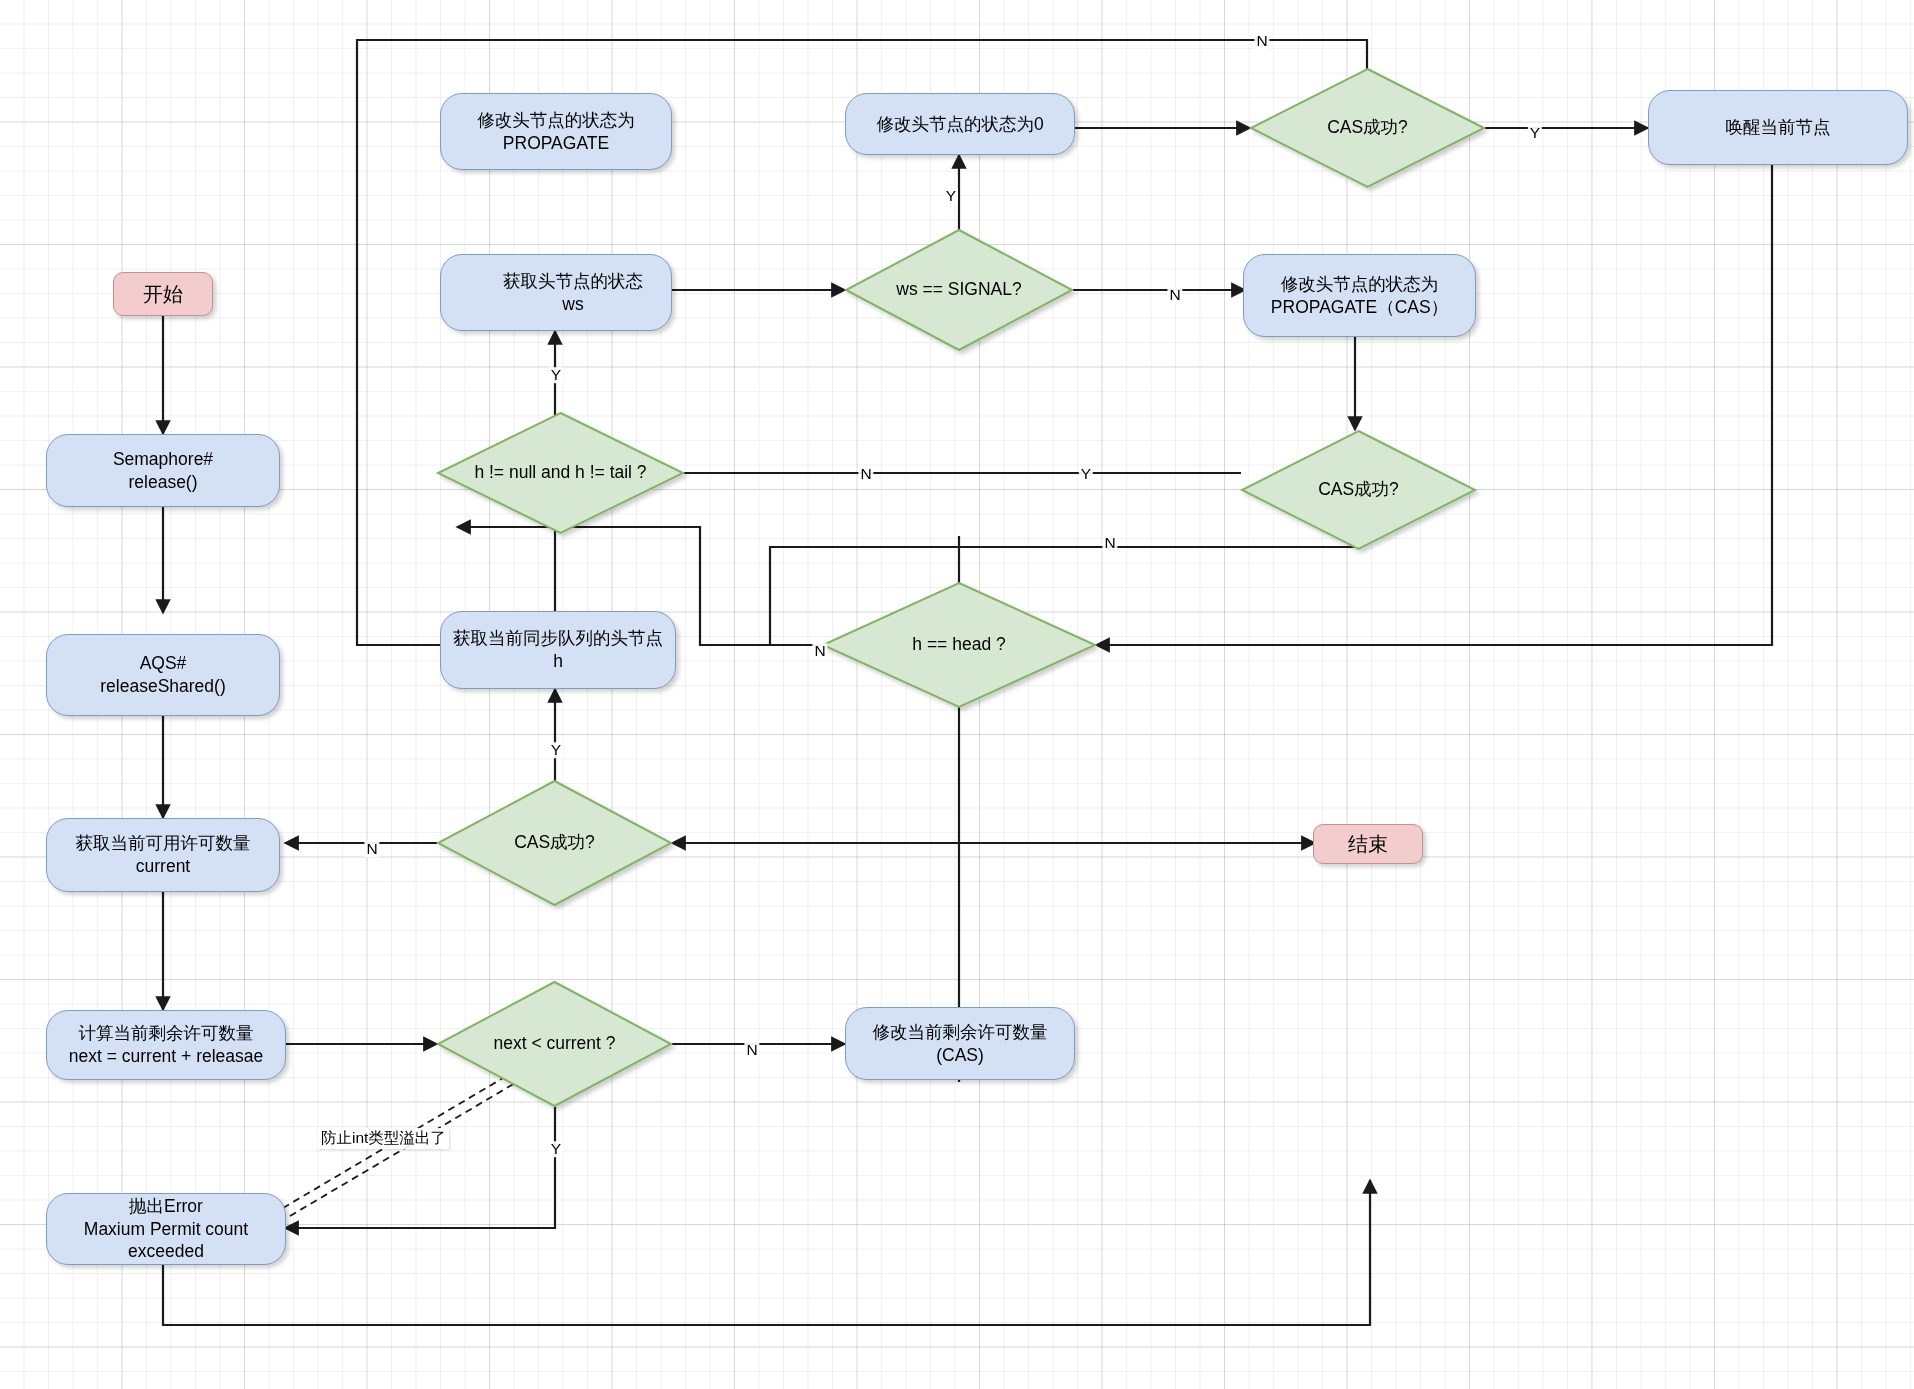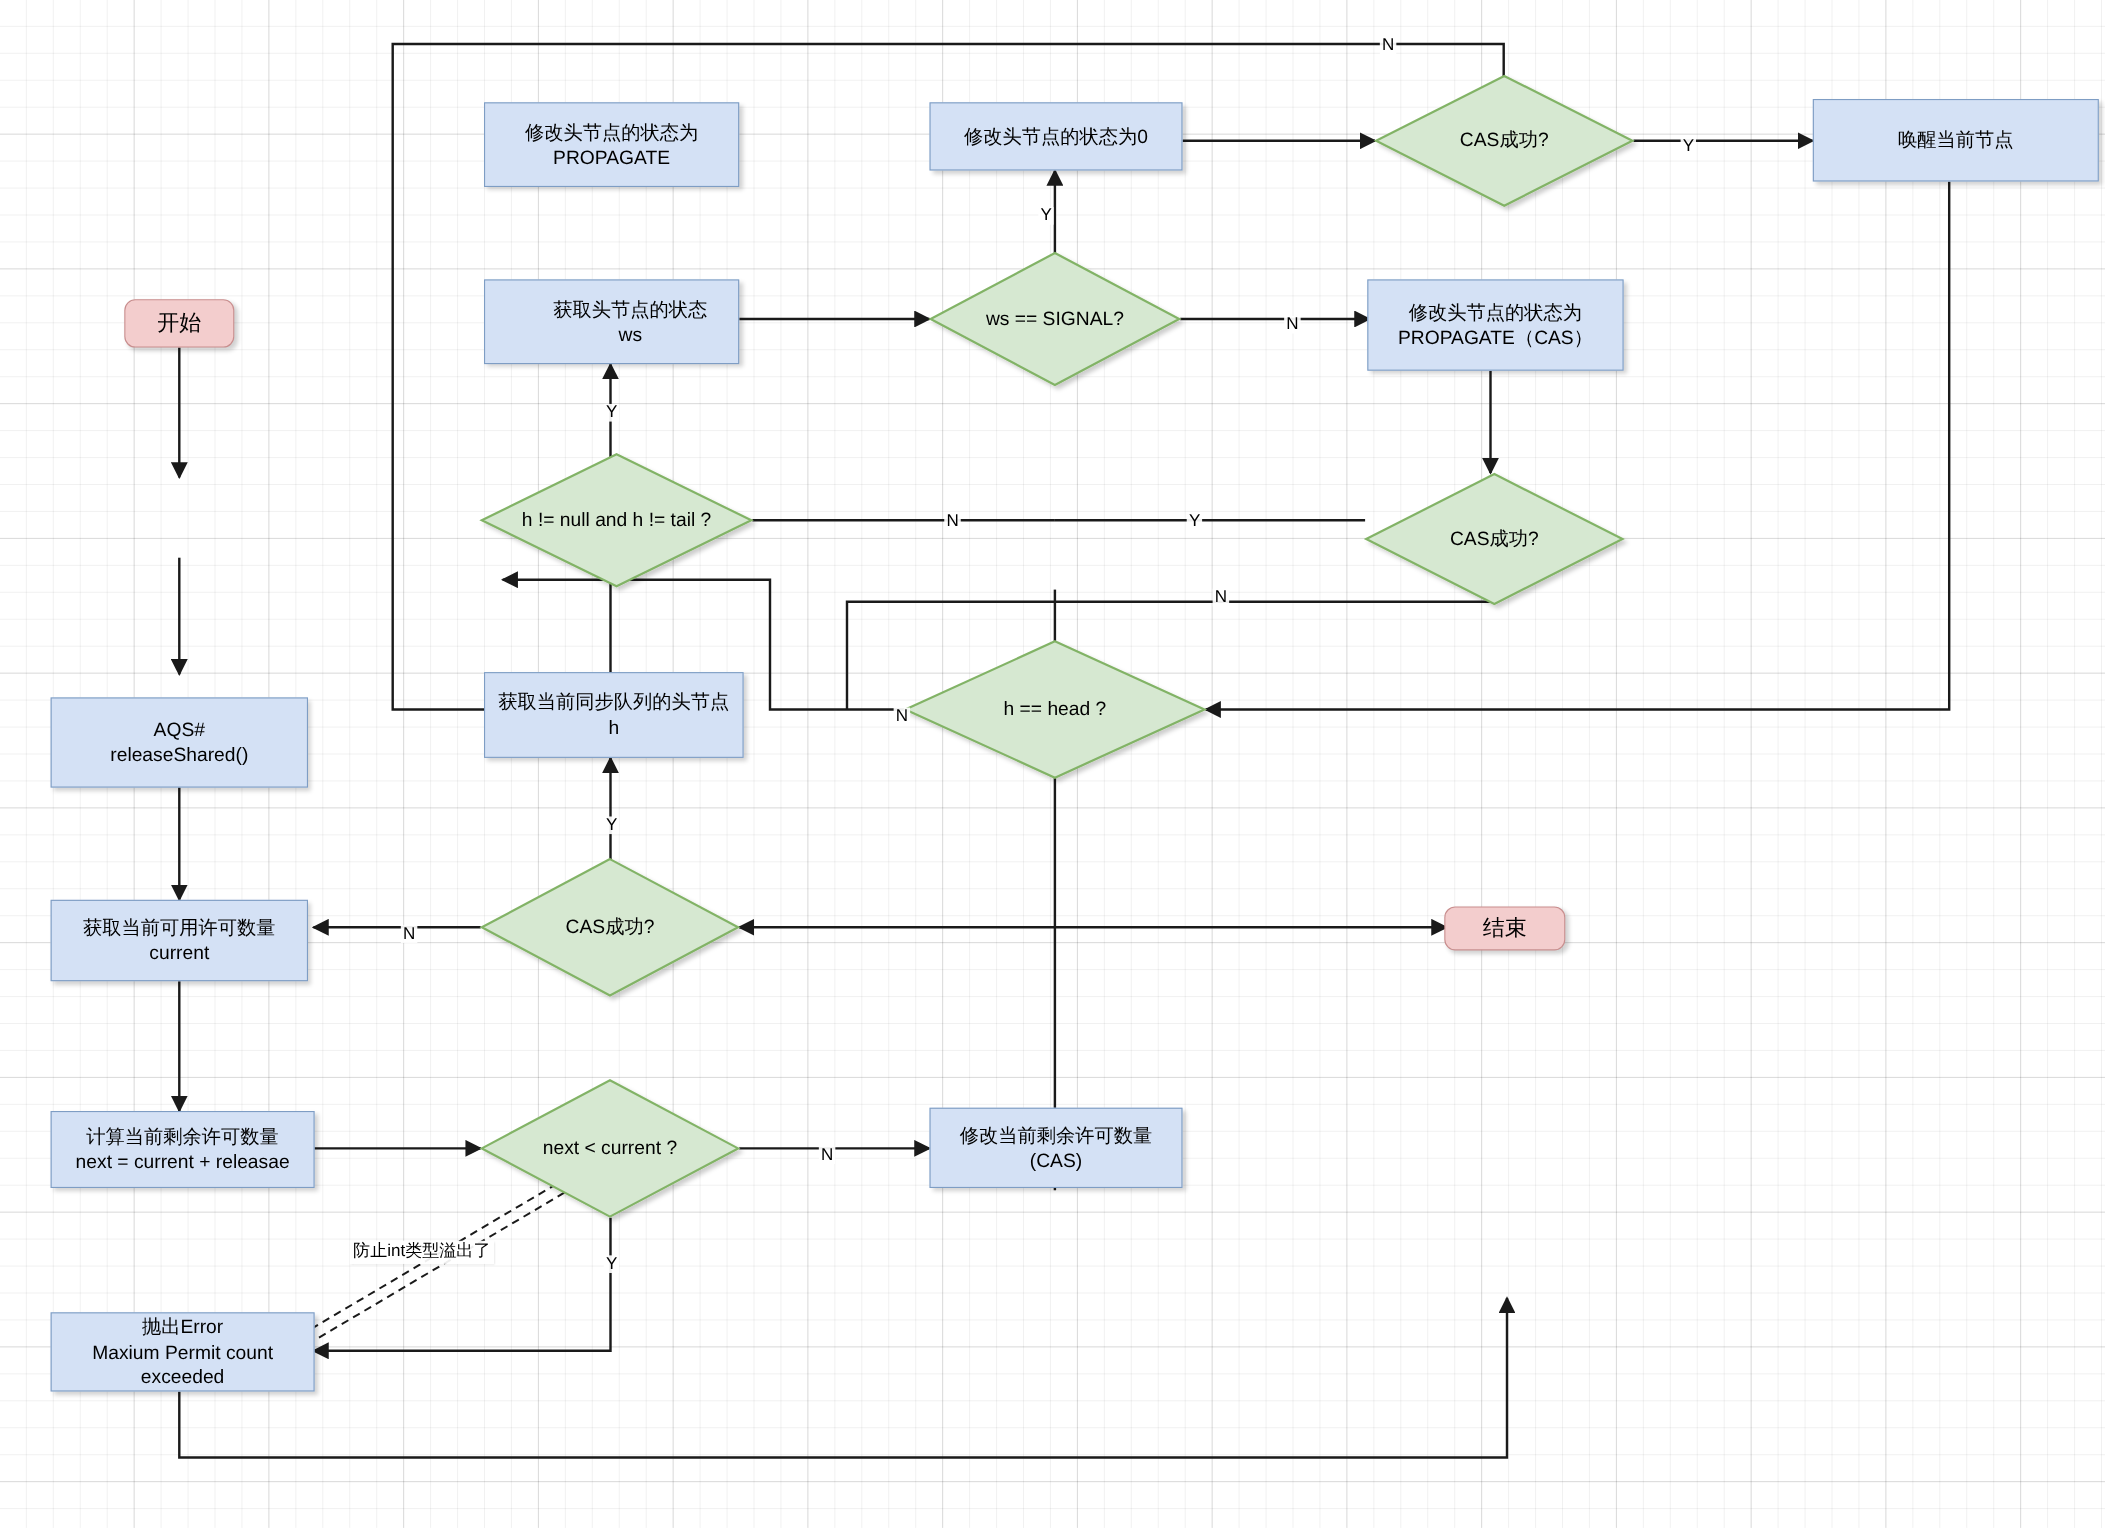--- a/index.html
+++ b/index.html
@@ -35,20 +35,21 @@
   .node{
     position:absolute;
     box-sizing:border-box;
     display:flex;
     align-items:center;
     justify-content:center;
     text-align:center;
     line-height:1.30;
     white-space:pre-line;
     color:#000000;
+    border-radius:22px;
   }
   .proc{
     background:#d4e1f5;
     border:1px solid #7e9dc4;
     font-size:17.5px;
     box-shadow:3px 3px 4px rgba(0,0,0,0.18);
   }
   .term{
     background:#f3cdcd;
     border:1px solid #c98e8e;
@@ -176,20 +177,24 @@
     <g stroke="#1a1a1a" stroke-width="1.8" fill="none" stroke-dasharray="7,5">
       <path d="M 283 1208 L 520 1068"></path>
       <path d="M 290 1216 L 527 1076"></path>
     </g>
   </svg>
 
   <div class="node term" style="left:113px;top:272px;width:100px;height:44px;">
     <span>开始</span>
   </div>
 
+  <div class="node proc" style="left:46px;top:434px;width:234px;height:73px;">
+    <span>Semaphore#
+release()</span>
+  </div>
 
   <div class="node proc" style="left:46px;top:634px;width:234px;height:82px;text-align:center;">
     <span>AQS#
 releaseShared()</span>
   </div>
 
   <div class="node proc" style="left:46px;top:818px;width:234px;height:74px;">
     <span>获取当前可用许可数量
 current</span>
   </div>

